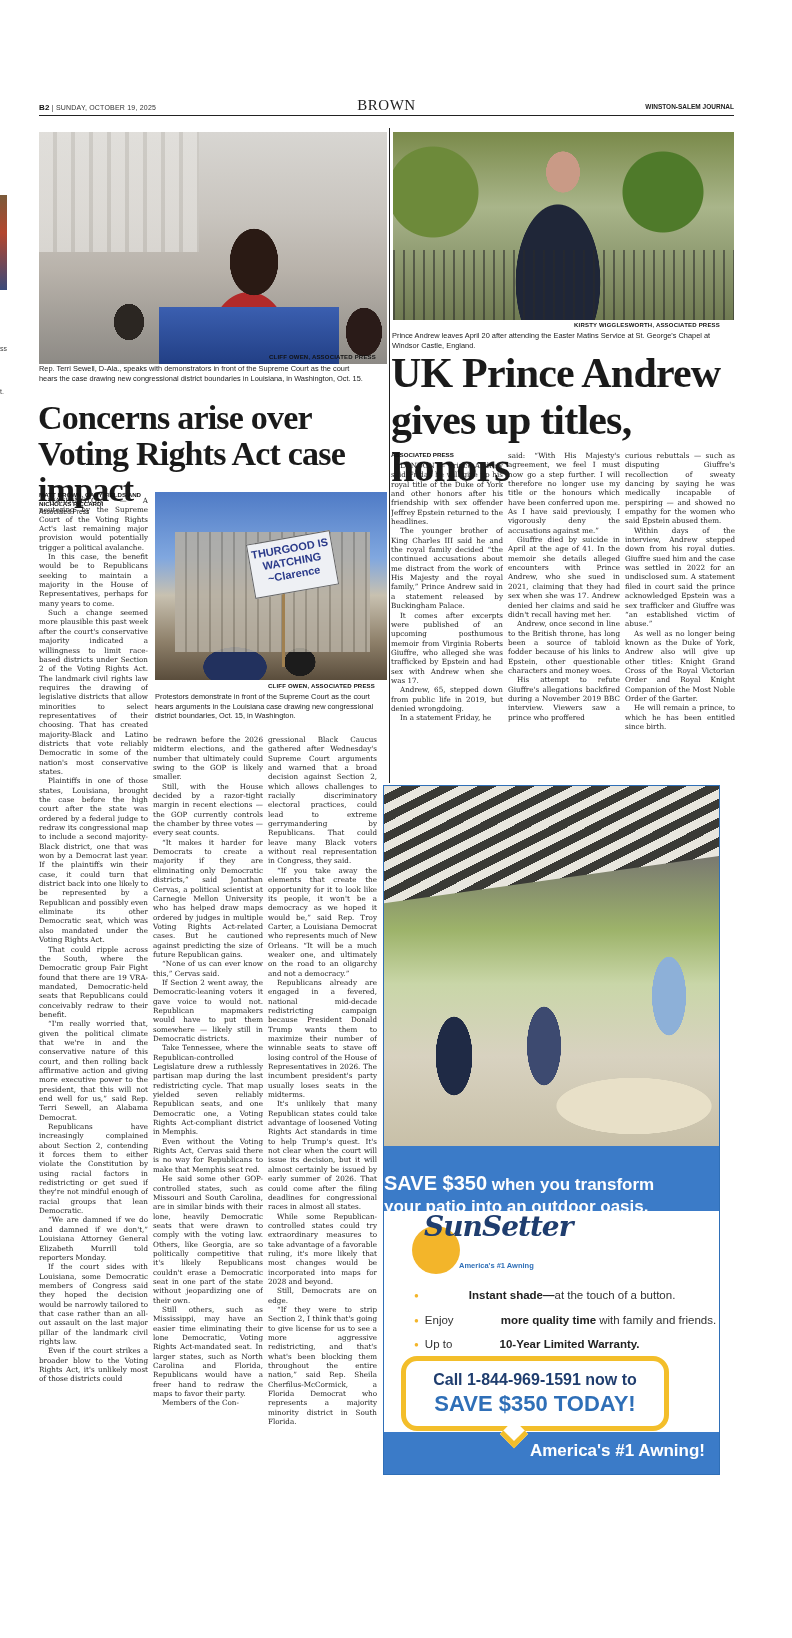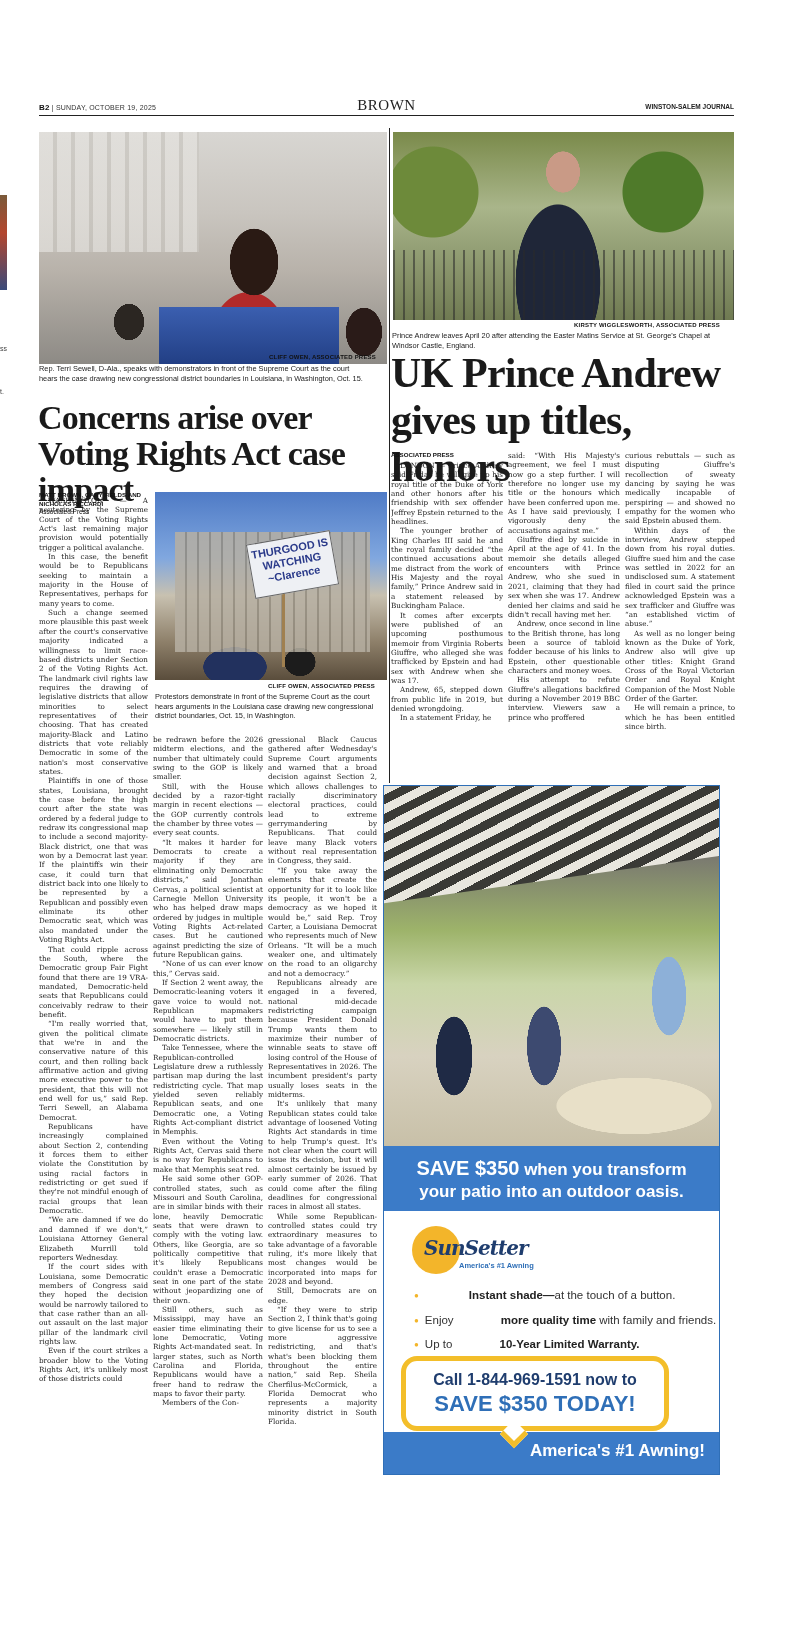--- a/index.html
+++ b/index.html
@@ -63,24 +63,24 @@
 
   .ad { position: absolute; left: 383px; top: 785px; width: 337px; height: 690px; border: 1.5px solid #2f6fb7; overflow: hidden; background: #fff; }
   .ad-photo { position: absolute; left: 0; top: 0; width: 100%; height: 360px;
     background:
       radial-gradient(ellipse 28px 60px at 70px 270px, #1f2a45 0 65%, transparent 66%),
       radial-gradient(ellipse 26px 60px at 160px 260px, #3d4a70 0 65%, transparent 66%),
       radial-gradient(ellipse 26px 60px at 285px 210px, #8db0d8 0 65%, transparent 66%),
       radial-gradient(ellipse 110px 40px at 250px 320px, #e8e0c8 0 70%, transparent 71%),
       linear-gradient(180deg, #4a4a44 0%, #7a7a70 20%, #9db36a 40%, #c9d6a8 55%, #d8d2c0 75%, #c8c0a8 100%); }
   .ad-awning { position: absolute; left: -20px; top: 0; width: 400px; height: 120px; background: repeating-linear-gradient(160deg, #3a3a36 0 9px, #e8e6de 9px 18px); transform: skewY(-8deg); transform-origin: top left; }
-  .ad-band { position: absolute; left: 0; top: 360px; width: 100%; height: 65px; background: #3b7bc8; color: #fff; font-family: "Liberation Sans", sans-serif; font-weight: bold; text-align: center; padding-top: 11px; font-size: 17px; line-height: 22px; }
+  .ad-band { position: absolute; left: 0; top: 360px; width: 100%; height: 65px; background: #3b7bc8; color: #fff; font-family: "Liberation Sans", sans-serif; font-weight: bold; padding-top: 26px; font-size: 17px; line-height: 22px; }
   .ad-band .big { font-size: 20px; }
   .ad-logo { position: absolute; left: 28px; top: 440px; width: 48px; height: 48px; border-radius: 50%; background: #f3b52a; }
-  .ad-logo-text { position: absolute; left: 40px; top: 450px; font-family: "DejaVu Serif", serif; font-style: italic; font-weight: bold; font-size: 20px; color: #1f3d6e; letter-spacing: -1px; text-align: center; }
+  .ad-logo-text { position: absolute; left: 40px; top: 424px; font-family: "DejaVu Serif", serif; font-style: italic; font-weight: bold; font-size: 28px; color: #1f3d6e; letter-spacing: -1px; text-align: center; }
   .ad-logo-sub { position: absolute; left: 75px; top: 475px; font-family: "Liberation Sans", sans-serif; font-weight: bold; font-size: 7.5px; color: #2f6fb7; }
   .ad-bullets { position: absolute; left: 30px; top: 498px; font-family: "Liberation Sans", sans-serif; font-size: 11.5px; color: #333; line-height: 22.5px; list-style: none; }
   .ad-bullets li::before { content: "\25CF"; color: #f3b52a; font-size: 8px; margin-right: 6px; position: relative; top: -1px; }
   .ad-bullets b { color: #222; padding-left: 44px; }
   .ad-callout { position: absolute; left: 17px; top: 570px; width: 268px; height: 75px; border: 5px solid #f3be2a; border-radius: 16px; background: #fff; text-align: center; font-family: "Liberation Sans", sans-serif; font-weight: bold; padding-top: 9px; z-index: 2; }
   .ad-callout .l1 { font-size: 16px; color: #1f3d6e; line-height: 20px; }
   .ad-callout .l2 { font-size: 22px; color: #2f6fb7; line-height: 28px; }
   .ad-tail { position: absolute; left: 120px; top: 638px; width: 20px; height: 20px; background: #fff; border-right: 5px solid #f3be2a; border-bottom: 5px solid #f3be2a; transform: rotate(45deg); z-index: 3; }
   .ad-footer { position: absolute; left: 0; bottom: 0; width: 100%; height: 42px; background: #3b7bc8; color: #fff; font-family: "Liberation Sans", sans-serif; font-weight: bold; font-size: 17px; text-align: right; padding: 9px 14px 0 0; }
 </style>
@@ -120,21 +120,21 @@
 <div class="caption" style="left:155px; top:692px; width:225px;">Protestors demonstrate in front of the Supreme Court as the court hears arguments in the Louisiana case drawing new congressional district boundaries, Oct. 15, in Washington.</div>
 
 <div class="col" style="left:39px; top:496px; width:109px; height:1022px;">
   <p>WASHINGTON — A neutering by the Supreme Court of the Voting Rights Act's last remaining major provision would potentially trigger a political avalanche.</p>
   <p>In this case, the benefit would be to Republicans seeking to maintain a majority in the House of Representatives, perhaps for many years to come.</p>
   <p>Such a change seemed more plausible this past week after the court's conservative majority indicated a willingness to limit race-based districts under Section 2 of the Voting Rights Act. The landmark civil rights law requires the drawing of legislative districts that allow minorities to select representatives of their choosing. That has created majority-Black and Latino districts that vote reliably Democratic in some of the nation's most conservative states.</p>
   <p>Plaintiffs in one of those states, Louisiana, brought the case before the high court after the state was ordered by a federal judge to redraw its congressional map to include a second majority-Black district, one that was won by a Democrat last year. If the plaintiffs win their case, it could turn that district back into one likely to be represented by a Republican and possibly even eliminate its other Democratic seat, which was also mandated under the Voting Rights Act.</p>
   <p>That could ripple across the South, where the Democratic group Fair Fight found that there are 19 VRA-mandated, Democratic-held seats that Republicans could conceivably redraw to their benefit.</p>
   <p>“I'm really worried that, given the political climate that we're in and the conservative nature of this court, and then rolling back affirmative action and giving more executive power to the president, that this will not end well for us,” said Rep. Terri Sewell, an Alabama Democrat.</p>
   <p>Republicans have increasingly complained about Section 2, contending it forces them to either violate the Constitution by using racial factors in redistricting or get sued if they're not mindful enough of racial groups that lean Democratic.</p>
-  <p>“We are damned if we do and damned if we don't,” Louisiana Attorney General Elizabeth Murrill told reporters Wednesday.</p>
+  <p>“We are damned if we do and damned if we don't,” Louisiana Attorney General Elizabeth Murrill told reporters Monday.</p>
   <p>If the court sides with Louisiana, some Democratic members of Congress said they hoped the decision would be narrowly tailored to that case rather than an all-out assault on the last major pillar of the landmark civil rights law.</p>
   <p>Even if the court strikes a broader blow to the Voting Rights Act, it's unlikely most of those districts could</p>
 </div>
 <div class="col" style="left:153px; top:735px; width:110px; height:807px;">
   <p style="text-indent:0">be redrawn before the 2026 midterm elections, and the number that ultimately could swing to the GOP is likely smaller.</p>
   <p>Still, with the House decided by a razor-tight margin in recent elections — the GOP currently controls the chamber by three votes — every seat counts.</p>
   <p>“It makes it harder for Democrats to create a majority if they are eliminating only Democratic districts,” said Jonathan Cervas, a political scientist at Carnegie Mellon University who has helped draw maps ordered by judges in multiple Voting Rights Act-related cases. But he cautioned against predicting the size of future Republican gains.</p>
   <p>“None of us can ever know this,” Cervas said.</p>
   <p>If Section 2 went away, the Democratic-leaning voters it gave voice to would not. Republican mapmakers would have to put them somewhere — likely still in Democratic districts.</p>
   <p>Take Tennessee, where the Republican-controlled Legislature drew a ruthlessly partisan map during the last redistricting cycle. That map yielded seven reliably Republican seats, and one Democratic one, a Voting Rights Act-compliant district in Memphis.</p>

